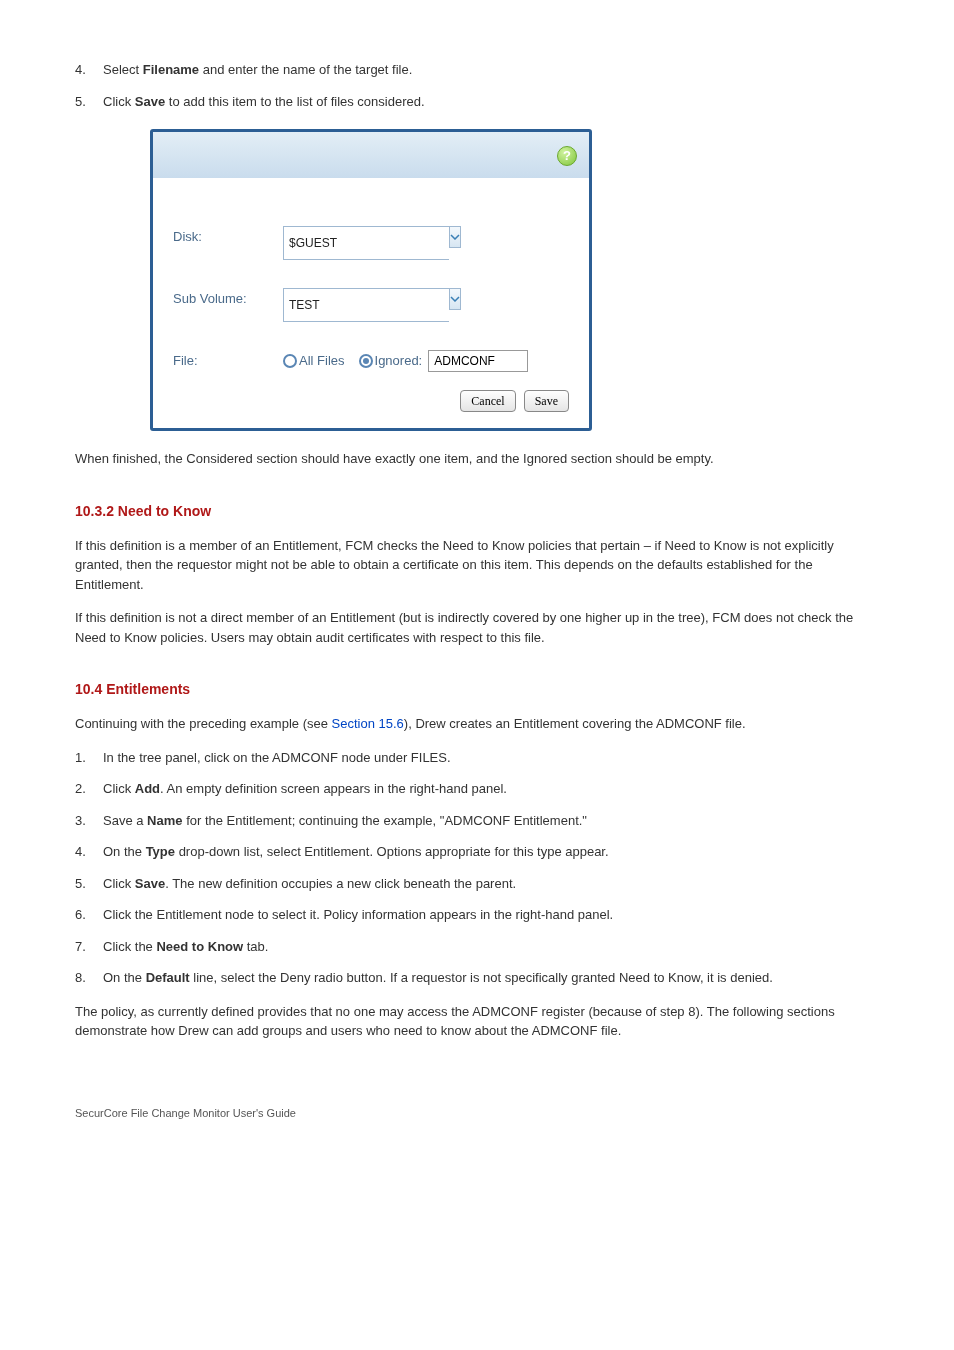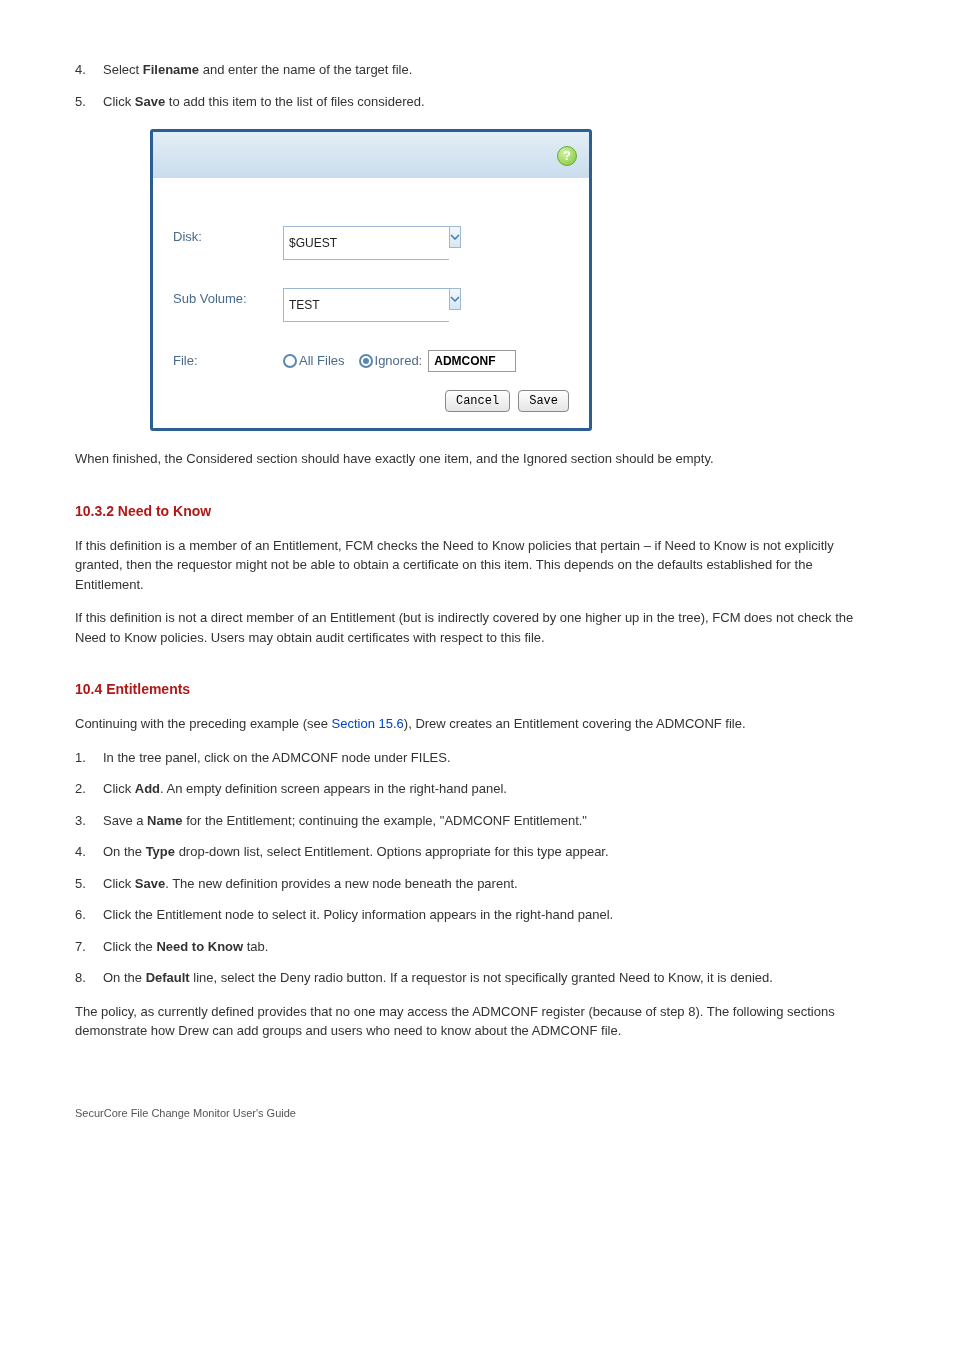--- a/index.html
+++ b/index.html
@@ -121,42 +121,41 @@
       height: 6px;
       border-radius: 50%;
       background: #5a86b4;
     }
     .radio-label {
       color: #4a6a8a;
       font-size: 13px;
       margin-right: 14px;
     }
     .filename-input {
-      width: 88px;
+      width: 100px;
       height: 22px;
       border: 1px solid #999;
       padding: 2px 5px;
       font-family: Arial, sans-serif;
       font-size: 12px;
-      font-weight: bold;
     }
     .button-row {
       display: flex;
       justify-content: flex-end;
       gap: 8px;
       margin-top: 16px;
     }
     .btn {
       height: 22px;
       padding: 0 10px;
       border: 1px solid #888;
       border-radius: 4px;
       background: linear-gradient(#fefefe, #e5e5e5);
       font-size: 12px;
-      font-family: Liberation Mono, monospace;
+      font-family: Liberation Serif, serif;
       cursor: pointer;
       display: flex;
       align-items: center;
     }
     .para {
       margin-bottom: 14px;
     }
     .section-title {
       color: #b01818;
       font-size: 14px;
@@ -266,21 +265,21 @@
   <div class="num-item">
     <div class="num">3.</div>
     <div class="txt"><span>Save a </span><span class="bold">Name</span><span> for the Entitlement; continuing the example, "ADMCONF Entitlement."</span></div>
   </div>
   <div class="num-item">
     <div class="num">4.</div>
     <div class="txt"><span>On the </span><span class="bold">Type</span><span> drop-down list, select Entitlement. Options appropriate for this type appear.</span></div>
   </div>
   <div class="num-item">
     <div class="num">5.</div>
-    <div class="txt"><span>Click </span><span class="bold">Save</span><span>. The new definition provides a new node beneath the parent.</span></div>
+    <div class="txt"><span>Click </span><span class="bold">Save</span><span>. The new definition occupies a new click beneath the parent.</span></div>
   </div>
   <div class="num-item">
     <div class="num">6.</div>
     <div class="txt">Click the Entitlement node to select it. Policy information appears in the right-hand panel.</div>
   </div>
   <div class="num-item">
     <div class="num">7.</div>
     <div class="txt"><span>Click the </span><span class="bold">Need to Know</span><span> tab.</span></div>
   </div>
   <div class="num-item">

